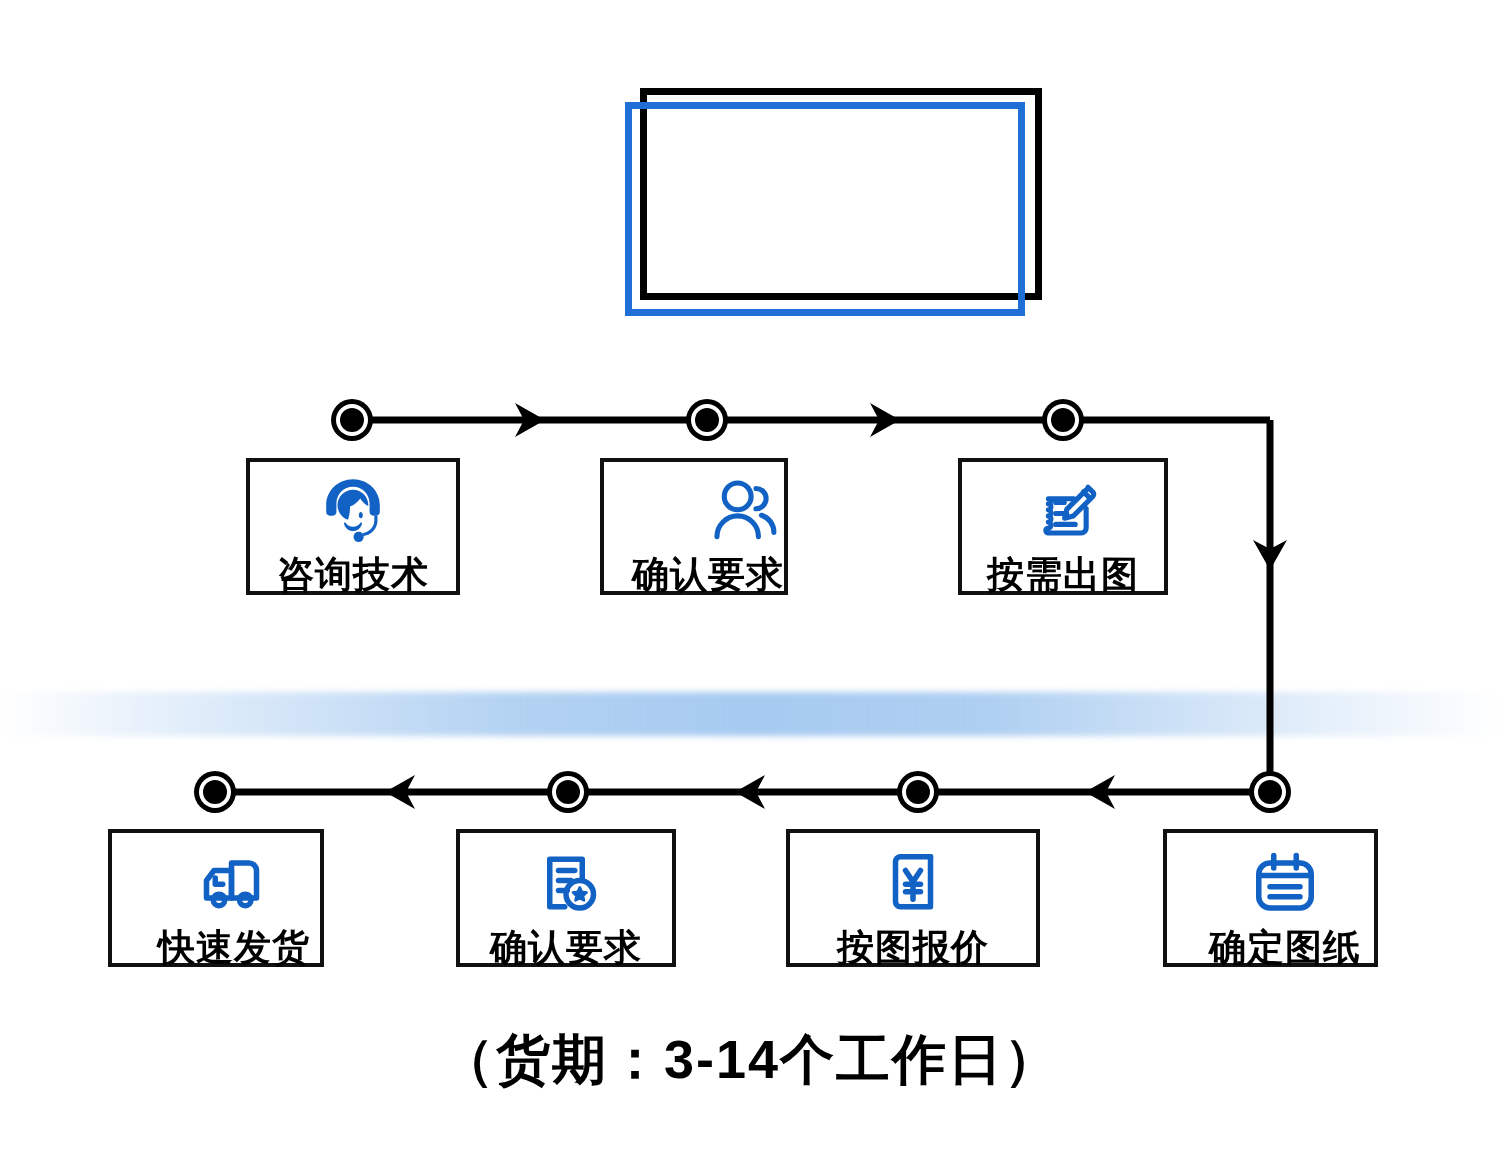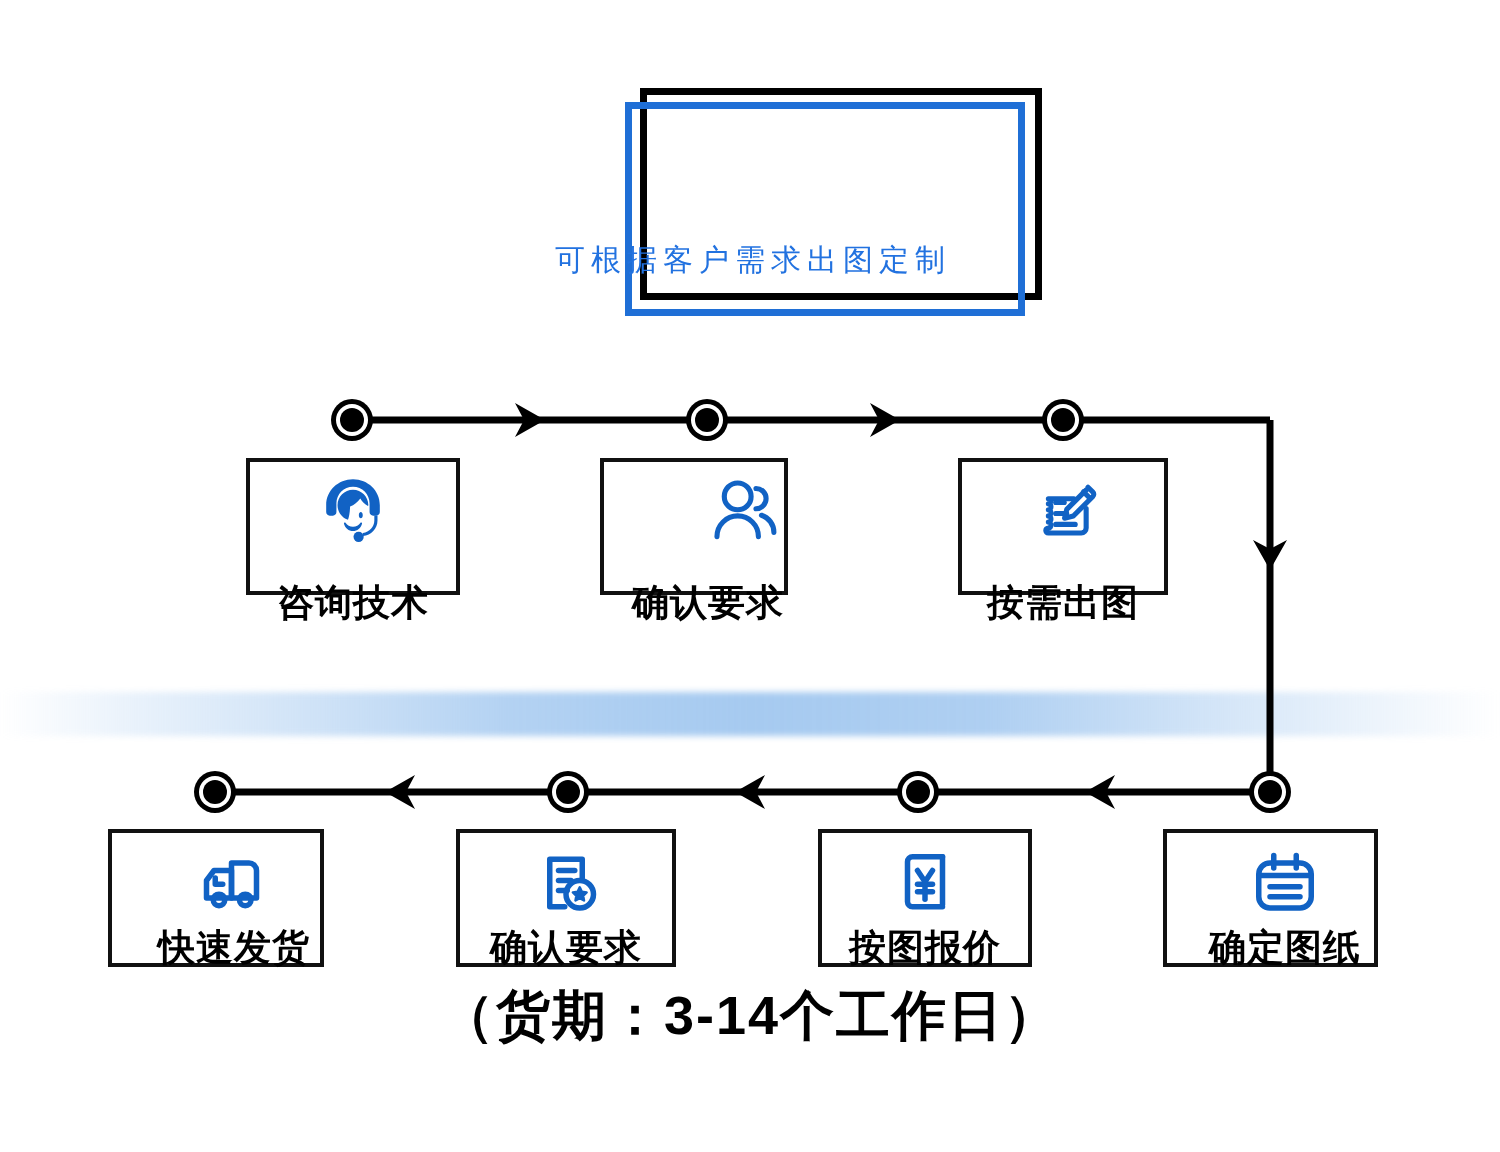--- a/index.html
+++ b/index.html
@@ -117,56 +117,55 @@
   .step-label {
     font-size: 37px;
     font-weight: bold;
     color: #000000;
     letter-spacing: 1px;
     line-height: 1;
     white-space: nowrap;
   }
 
   
-  .row-top { top: 458px; height: 137px; gap: 28px; }
+  .row-top { top: 458px; height: 137px; }
   #box-consult { left: 246px; width: 214px; }
   #box-confirm { left: 600px; width: 188px; align-items: flex-end; }
   #box-draw    { left: 958px; width: 210px; }
 
   
   .row-bottom { top: 829px; height: 138px; }
   #box-ship    { left: 108px; width: 216px; padding-left: 36px; }
   #box-lead    { left: 456px; width: 220px; }
-  #box-quote   { left: 818px; width: 214px; }
+  #box-quote   { left: 786px; width: 254px; }
   #box-confirm-drawing { left: 1163px; width: 215px; padding-left: 29px; }
 
   .row-top .step-label { margin-top: 2px; }
   .row-bottom .step-label { margin-top: 2px; }
 
   
   #footer-caption {
     position: absolute;
     left: 0;
-    top: 980px;
+    top: 1024px;
     width: 1500px;
     text-align: center;
     font-size: 54px;
     font-weight: bold;
     color: #000000;
     letter-spacing: 2px;
     white-space: nowrap;
   }
 </style>
 </head>
 <body>
 
 <div id="title-block">
   <div class="frame" id="frame-black"></div>
   <div class="frame" id="frame-blue"></div>
-  <div id="page-subtitle">可根据客户需求出图定制</div>
 </div>
 
 <div id="band"></div>
 
 <svg id="flow-svg" viewBox="0 0 1500 1152" xmlns="http://www.w3.org/2000/svg">
   <defs>
 
     <g id="barb-right">
       <path d="M 0,0 L -30,-17 L -21,0 L -30,17 Z" fill="#000000"></path>
     </g>

